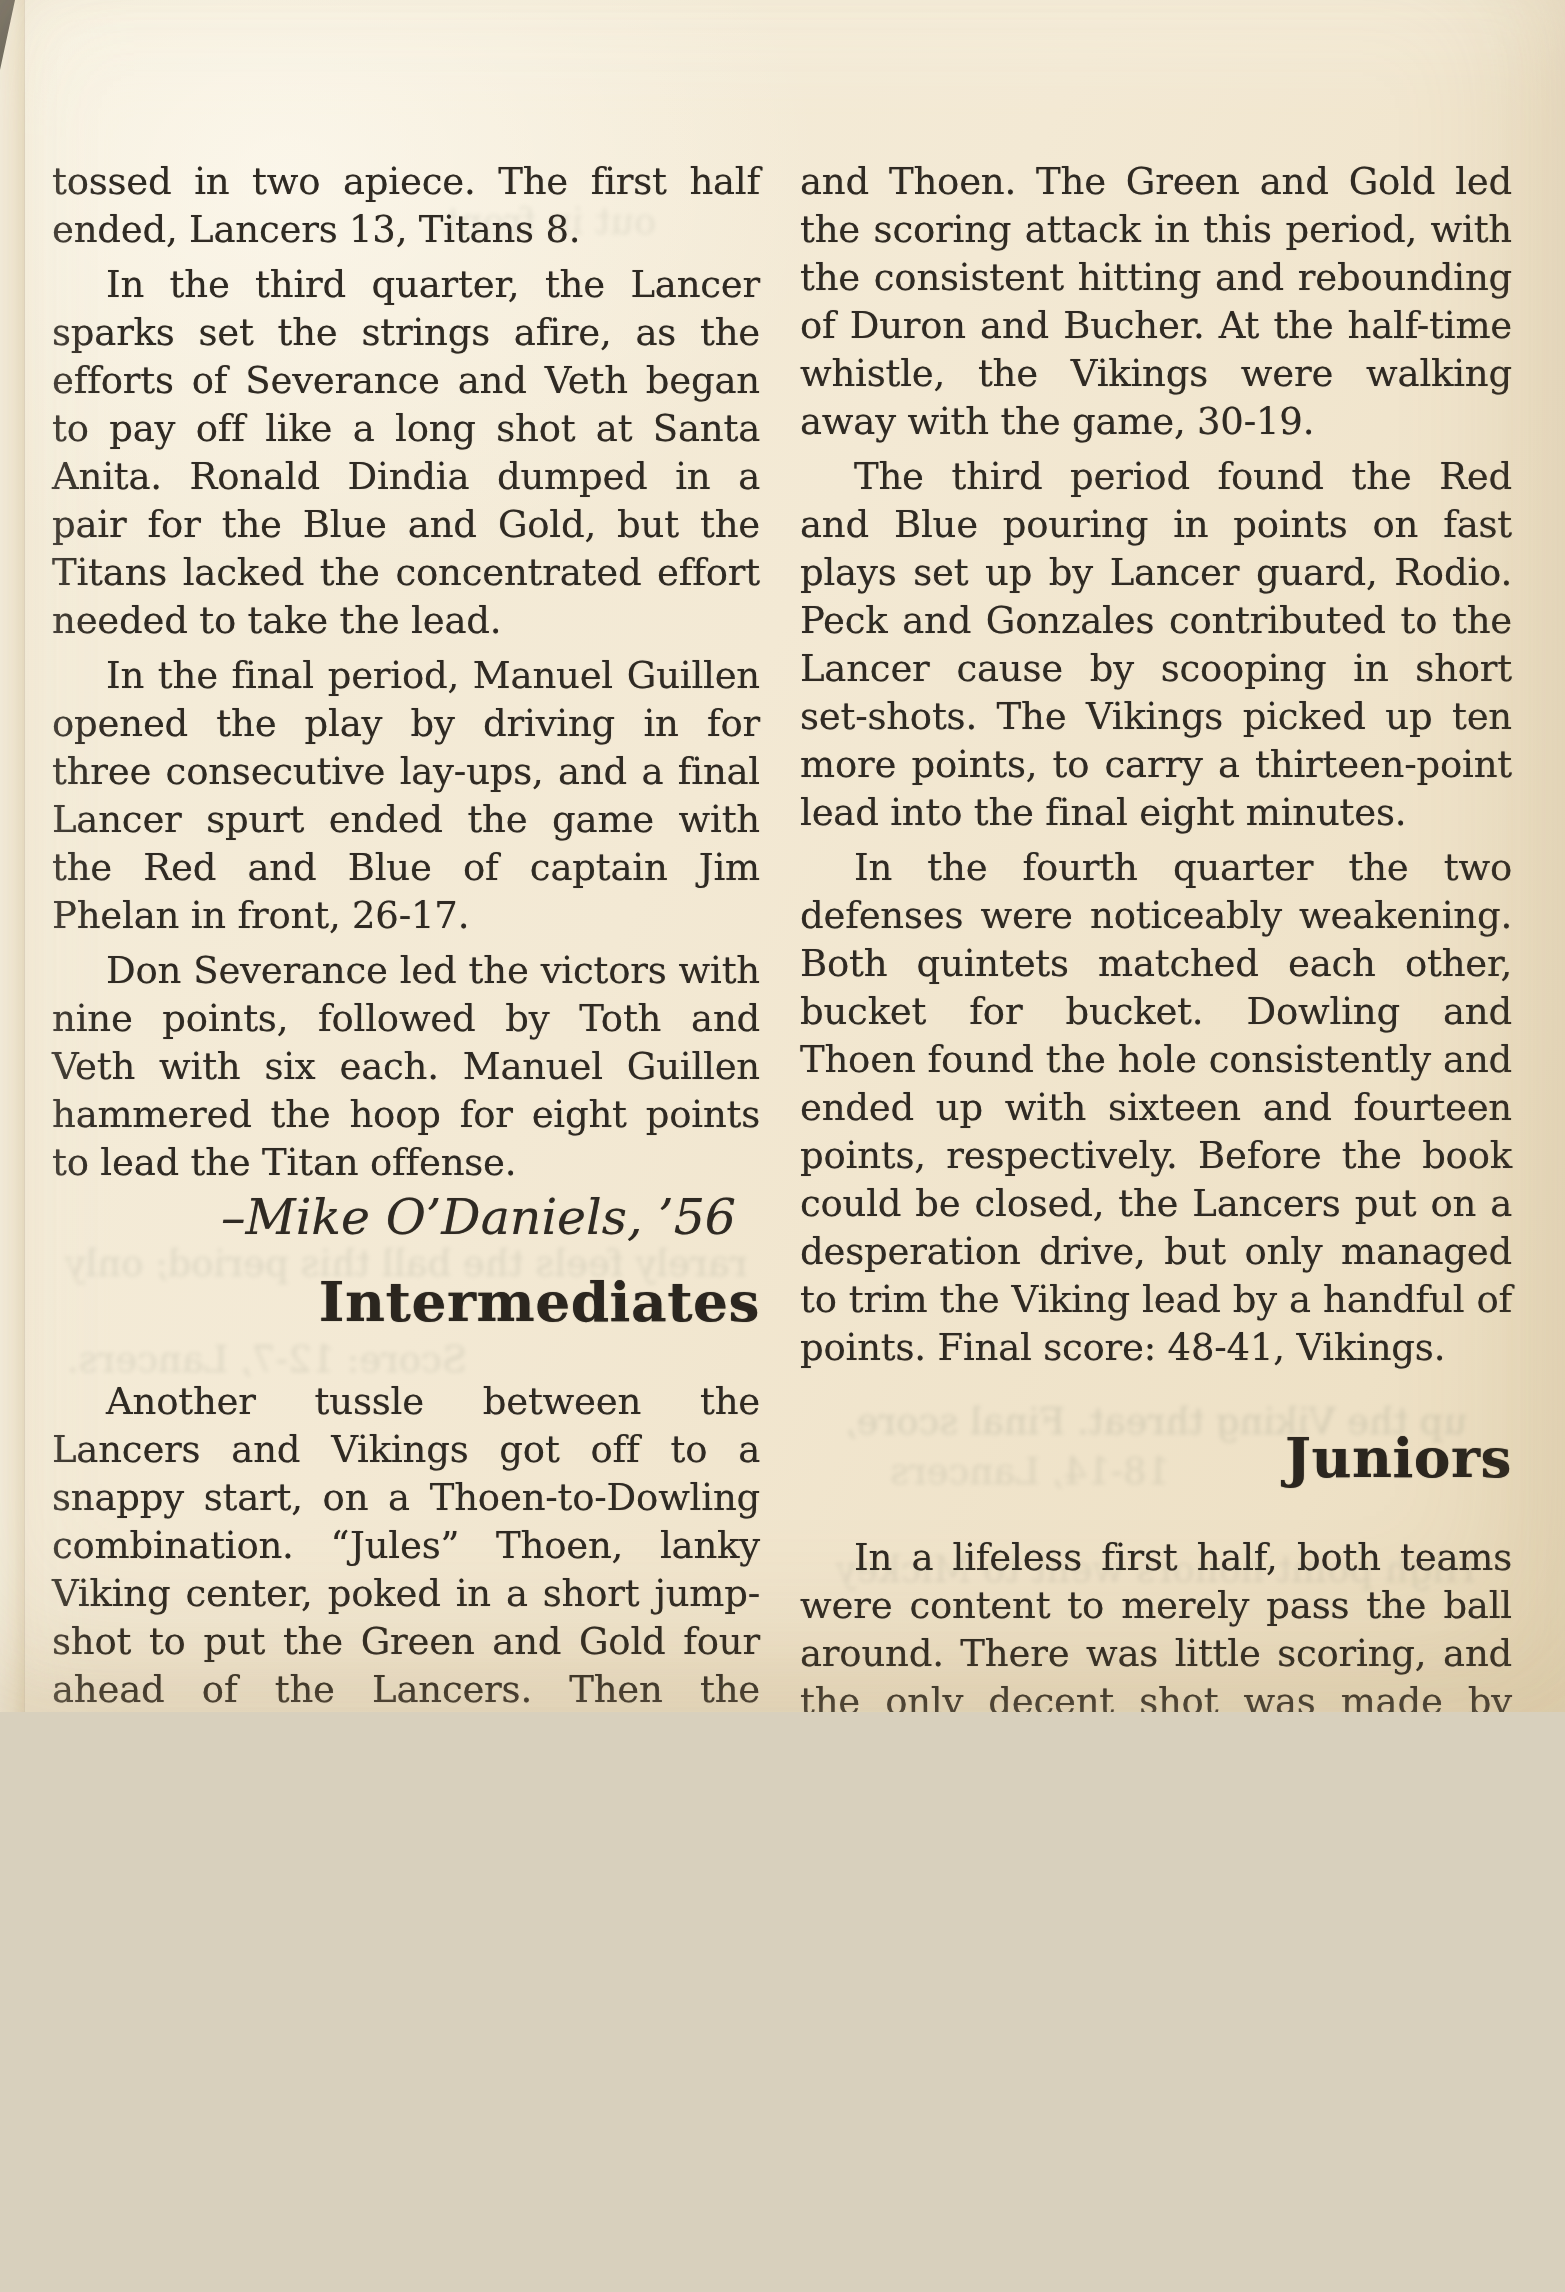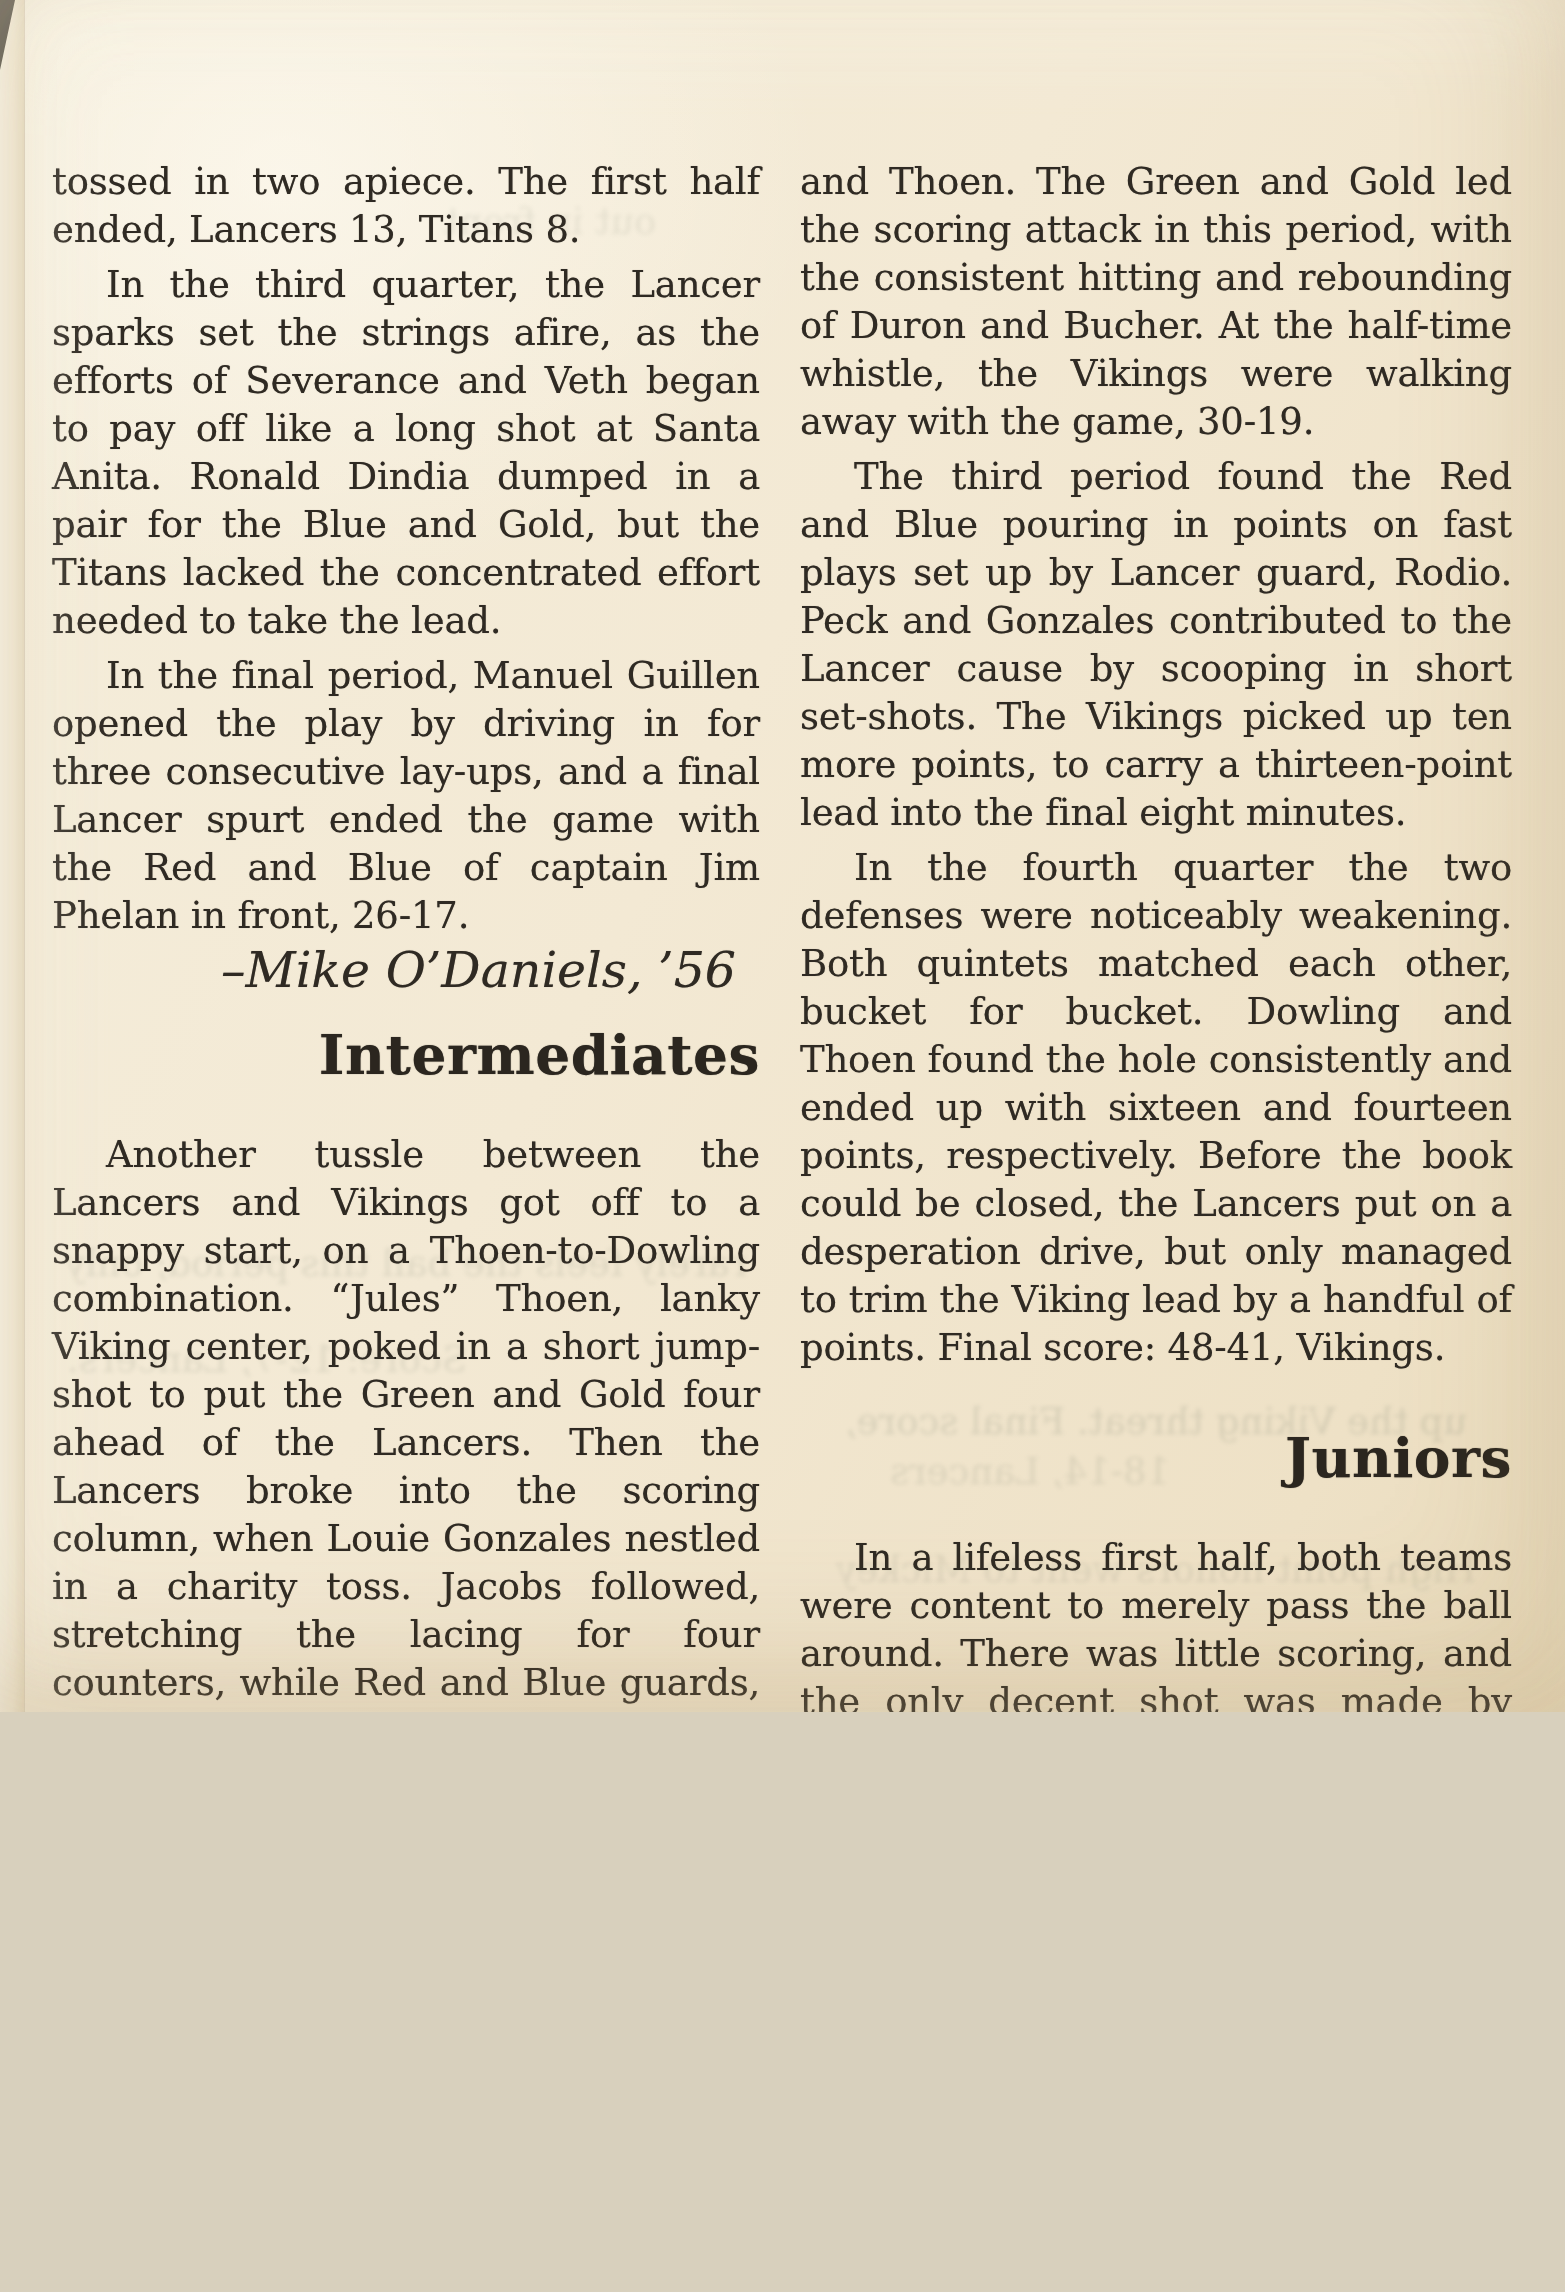--- a/index.html
+++ b/index.html
@@ -95,20 +95,21 @@
   <div class="ghost g2">18-14, Lancers</div>
   <div class="ghost g3">High point honors went to Mickey</div>
   <div class="ghost g4">rarely feels the ball this period; only</div>
   <div class="ghost g5">Score: 12-7, Lancers.</div>
   <div class="ghost g6">out in front</div>
 
   <div class="col col-left">
       <p class="para">tossed in two apiece.  The first half ended, Lancers 13, Titans 8.</p>
       <p class="para indent">In the third quarter, the Lancer sparks set the strings afire, as the efforts of Severance and Veth began to pay off like a long shot at Santa Anita.  Ronald Dindia dumped in a pair for the Blue and Gold, but the Titans lacked the concentrated effort needed to take the lead.</p>
       <p class="para indent">In the final period, Manuel Guillen opened the play by driving in for three consecutive lay-ups, and a final Lancer spurt ended the game with the Red and Blue of captain Jim Phelan in front, 26-17.</p>
+      <p class="para indent">Don Severance led the victors with nine points, followed by Toth and Veth with six each.  Manuel Guillen hammered the hoop for eight points to lead the Titan offense.</p>
       <div class="byline">–Mike O’Daniels, ’56</div>
       <h2 class="heading">Intermediates</h2>
       <p class="para indent">Another tussle between the Lancers and Vikings got off to a snappy start, on a Thoen-to-Dowling combination.  “Jules” Thoen, lanky Viking center, poked in a short jump-shot to put the Green and Gold four ahead of the Lancers.  Then the Lancers broke into the scoring column, when Louie Gonzales nestled in a charity toss.  Jacobs followed, stretching the lacing for four counters, while Red and Blue guards, Allan Peck and “Little Dan” Jennings. racked up two points apiece.</p>
     </div>
   <div class="col col-right">
       <p class="para">and Thoen.  The Green and Gold led the scoring attack in this period, with the consistent hitting and rebounding of Duron and Bucher.  At the half-time whistle, the Vikings were walking away with the game, 30-19.</p>
       <p class="para indent">The third period found the Red and Blue pouring in points on fast plays set up by Lancer guard, Rodio.  Peck and Gonzales contributed to the Lancer cause by scooping in short set-shots.  The Vikings picked up ten more points, to carry a thirteen-point lead into the final eight minutes.</p>
       <p class="para indent">In the fourth quarter the two defenses were noticeably weakening.  Both quintets matched each other, bucket for bucket.  Dowling and Thoen found the hole consistently and ended up with sixteen and fourteen points, respectively.  Before the book could be closed, the Lancers put on a desperation drive, but only managed to trim the Viking lead by a handful of points.  Final score: 48-41, Vikings.</p>
       <h2 class="heading">Juniors</h2>
       <p class="para indent">In a lifeless first half, both teams were content to merely pass the ball around.  There was little scoring, and the only decent shot was made by Green and Gold McGowen, who swished a jump-shot from the top of the key.  The Lancers, however, netted a slim nine points.  Mickey Boler led the Lancers with six points, and</p>

